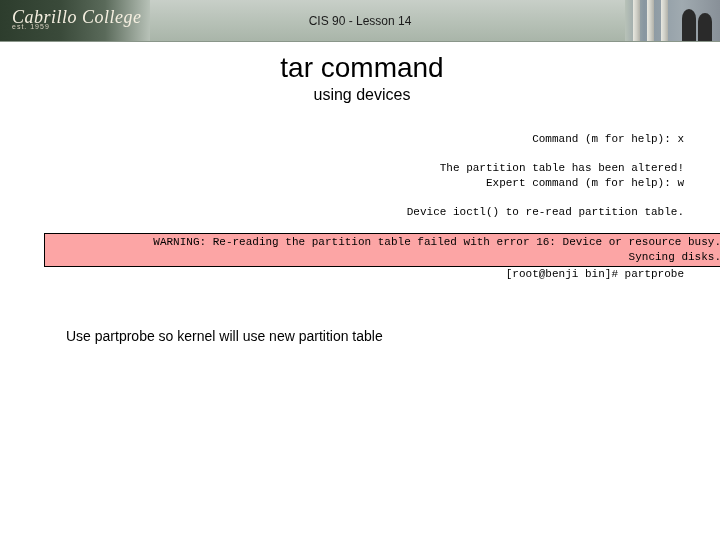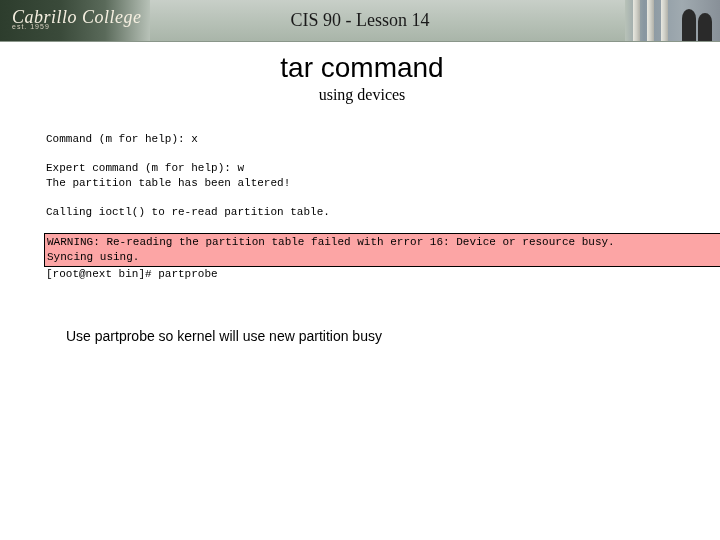--- a/index.html
+++ b/index.html
@@ -41,23 +41,23 @@
     font-family: Verdana, sans-serif;
     font-style: normal;
     letter-spacing: 1px;
     margin-top: 2px;
     color: #d8d0c0;
   }
   .header-title {
     position: absolute;
     left: 50%;
     transform: translateX(-50%);
-    font-size: 18px;
+    font-size: 12px;
     color: #1a1a1a;
-    font-family: Liberation Serif, serif;
+    font-family: Liberation Sans, sans-serif;
   }
   .header-right {
     width: 95px;
     height: 100%;
     margin-left: auto;
     background: linear-gradient(to right, #b8c2b8 0%, #8896a0 20%, #a0aab0 60%, #889098 100%);
     position: relative;
     overflow: hidden;
   }
   .pillar {
@@ -86,32 +86,33 @@
   .title-main {
     text-align: center;
     font-size: 28px;
     font-family: Verdana, sans-serif;
     color: #000;
     margin-top: 2px;
   }
   .title-sub {
     text-align: center;
     font-size: 16px;
-    font-family: Liberation Serif, serif;
+    font-family: Liberation Sans, sans-serif;
     color: #000;
     margin-top: 2px;
     margin-bottom: 28px;
   }
   .terminal {
     font-family: "Courier New", monospace;
     font-size: 11px;
     line-height: 1.35;
     color: #000;
     margin-left: 26px;
     margin-right: 20px;
+    text-align: right;
   }
   .term-block {
     margin-bottom: 14px;
   }
   .warning-box {
     background: #fca5a5;
     border: 1px solid #000;
     padding: 1px 2px;
     margin-bottom: 0;
     margin-left: -2px;
@@ -147,29 +148,29 @@
 </div>
 
 <div class="content">
   <div class="title-main">tar command</div>
   <div class="title-sub">using devices</div>
 
   <div class="terminal">
     <div class="term-block">Command (m for help): x</div>
 
     <div class="term-block">
+      <div>The partition table has been altered!</div>
       <div>Expert command (m for help): w</div>
-      <div>The partition table has been altered!</div>
     </div>
 
-    <div class="term-block">Calling ioctl() to re-read partition table.</div>
+    <div class="term-block">Device ioctl() to re-read partition table.</div>
 
     <div class="warning-box">
       <div>WARNING: Re-reading the partition table failed with error 16: Device or resource busy.</div>
-      <div>Syncing using.</div>
+      <div>Syncing disks.</div>
     </div>
     <div class="after-box">
-      <div>[root@next bin]# partprobe</div>
+      <div>[root@benji bin]# partprobe</div>
     </div>
   </div>
 
-  <div class="footer-note">Use partprobe so kernel will use new partition busy</div>
+  <div class="footer-note">Use partprobe so kernel will use new partition table</div>
 </div>
 
 </body></html>

